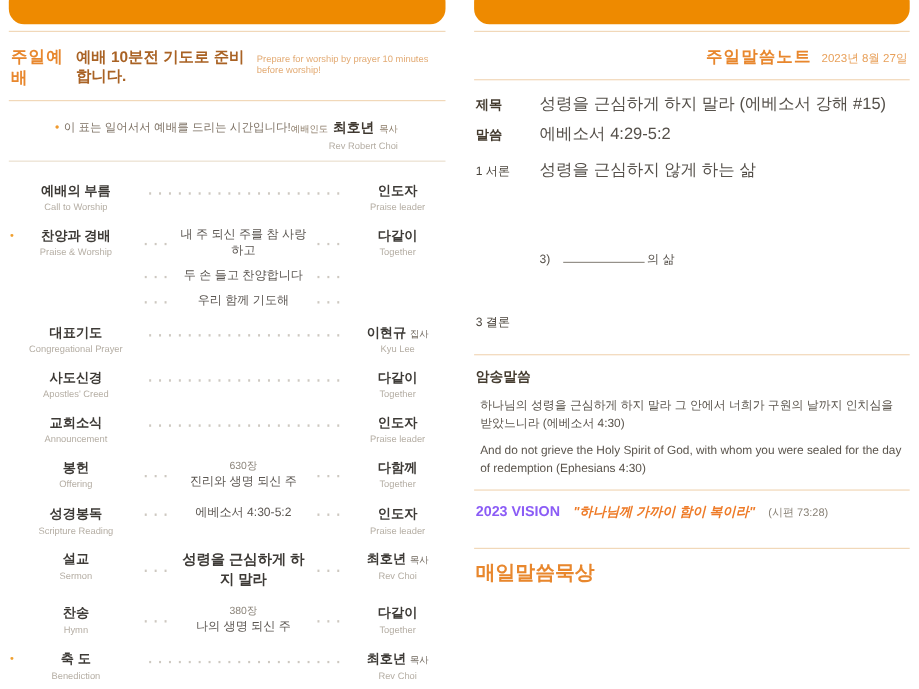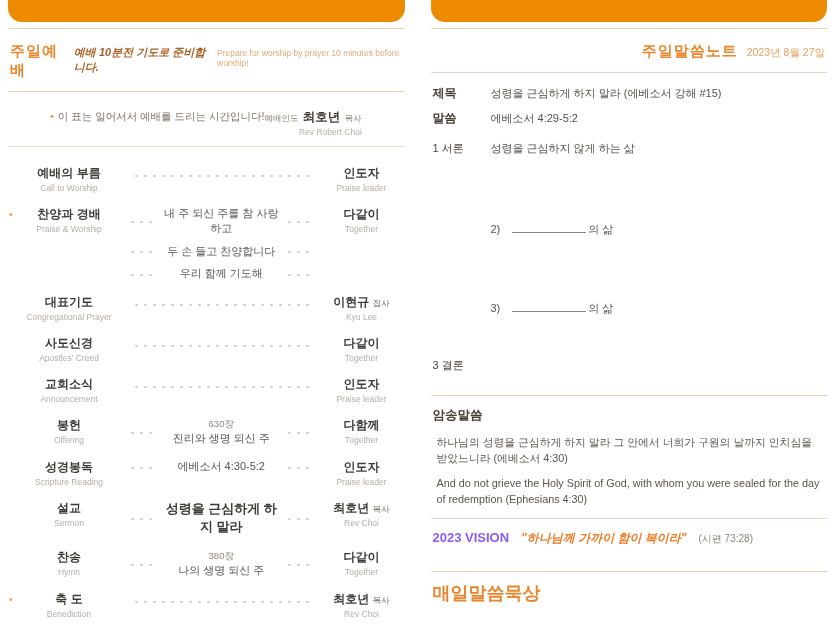--- a/index.html
+++ b/index.html
@@ -11,21 +11,21 @@
   .page { display: flex; gap: 26px; padding: 0 8px; }
   .col { flex: 1; min-width: 0; }
 
   .topbar { height: 34px; margin-top: -12px; background: #EE8A00; border-radius: 14px; }
   .hl { border: none; border-top: 1px solid #f0d4b2; margin: 6px 0; }
   .hl.soft { border-top-color: #e9ddcb; }
 
   .pg-head { display: flex; align-items: baseline; gap: 9px; padding: 7px 2px 5px; }
   .pg-head.spread { justify-content: flex-end; }
   .pg-title { font-size: 15px; font-weight: bold; color: #E8872D; letter-spacing: 1px; }
-  .pg-sub-ko { font-size: 11px; font-weight: bold; color: #A96224; font-style: italic; }
+  .pg-sub-ko { font-size: 14px; font-weight: bold; color: #A96224; }
   .pg-sub-en { font-size: 8.5px; color: #E3AB74; }
   .pg-date { font-size: 10.5px; color: #E8A05A; }
 
   .standing { display: flex; justify-content: flex-start; align-items: flex-start; padding: 8px 2px 2px; margin-left: 40px; }
   .standing-note { font-size: 10.5px; color: #7d7164; }
   .bullet { color: #F09A2E; margin-right: 4px; font-size: 11px; }
   .leader-block { text-align: right; line-height: 1.3; white-space: nowrap; }
   .leader-prefix, .leader-title { font-size: 8.5px; color: #8a7a66; }
   .leader-name { font-size: 12.5px; font-weight: bold; color: #3f3830; }
   .leader-en { font-size: 8.5px; color: #b5aea4; }
@@ -50,21 +50,21 @@
   .o-role { width: 86px; text-align: center; flex-shrink: 0; }
   .o-role .name { font-size: 12px; font-weight: bold; color: #3d3a36; }
   .o-role .suffix { font-size: 8.5px; font-weight: normal; color: #6f675d; }
   .o-role .en { font-size: 8.5px; color: #b5aea4; margin-top: 1px; }
 
   .section-title { font-size: 18px; font-weight: bold; color: #E8872D; margin: 9px 2px 7px; }
 
   .note-row { display: flex; margin: 0 2px 8px; align-items: baseline; }
   .note-label { width: 58px; flex-shrink: 0; font-size: 12px; font-weight: bold; color: #453c30; }
   .note-label.plain { font-weight: normal; font-size: 11px; color: #4a443c; }
-  .note-text { font-size: 11px; color: #55504a; }
+  .note-text { font-size: 15px; color: #55504a; }
   .point { font-size: 11px; color: #55504a; }
   .pnum { margin-right: 12px; }
   .blank { display: inline-block; width: 74px; border-bottom: 1px solid #8a857e; height: 10px; margin-right: 2px; }
   .row-title { margin-bottom: 8px; }
   .row-scripture { margin-bottom: 14px; }
   .row-intro { margin-bottom: 12px; }
   .row-p2 { margin-top: 66px; }
   .row-p3 { margin-top: 64px; }
   .row-concl { margin-top: 42px; align-items: flex-end; }
   .hl.above-mem { margin-top: 22px; }
@@ -310,24 +310,20 @@
         <div class="note-text">성령을 근심하게 하지 말라 (에베소서 강해 #15)</div>
       </div>
       <div class="note-row row-scripture">
         <div class="note-label">말씀</div>
         <div class="note-text">에베소서 4:29-5:2</div>
       </div>
       <div class="note-row row-intro">
         <div class="note-label plain">1 서론</div>
         <div class="note-text">성령을 근심하지 않게 하는 삶</div>
       </div>
-      <div class="note-row row-p2">
-        <div class="note-label plain"></div>
-        <div class="point"><span class="pnum">2)</span><span class="blank"></span><span>의 삶</span></div>
-      </div>
       <div class="note-row row-p3">
         <div class="note-label plain"></div>
         <div class="point"><span class="pnum">3)</span><span class="blank"></span><span>의 삶</span></div>
       </div>
       <div class="note-row row-concl">
         <div class="note-label plain">3 결론</div>
       </div>
     </div>
 
     <hr class="hl above-mem">

